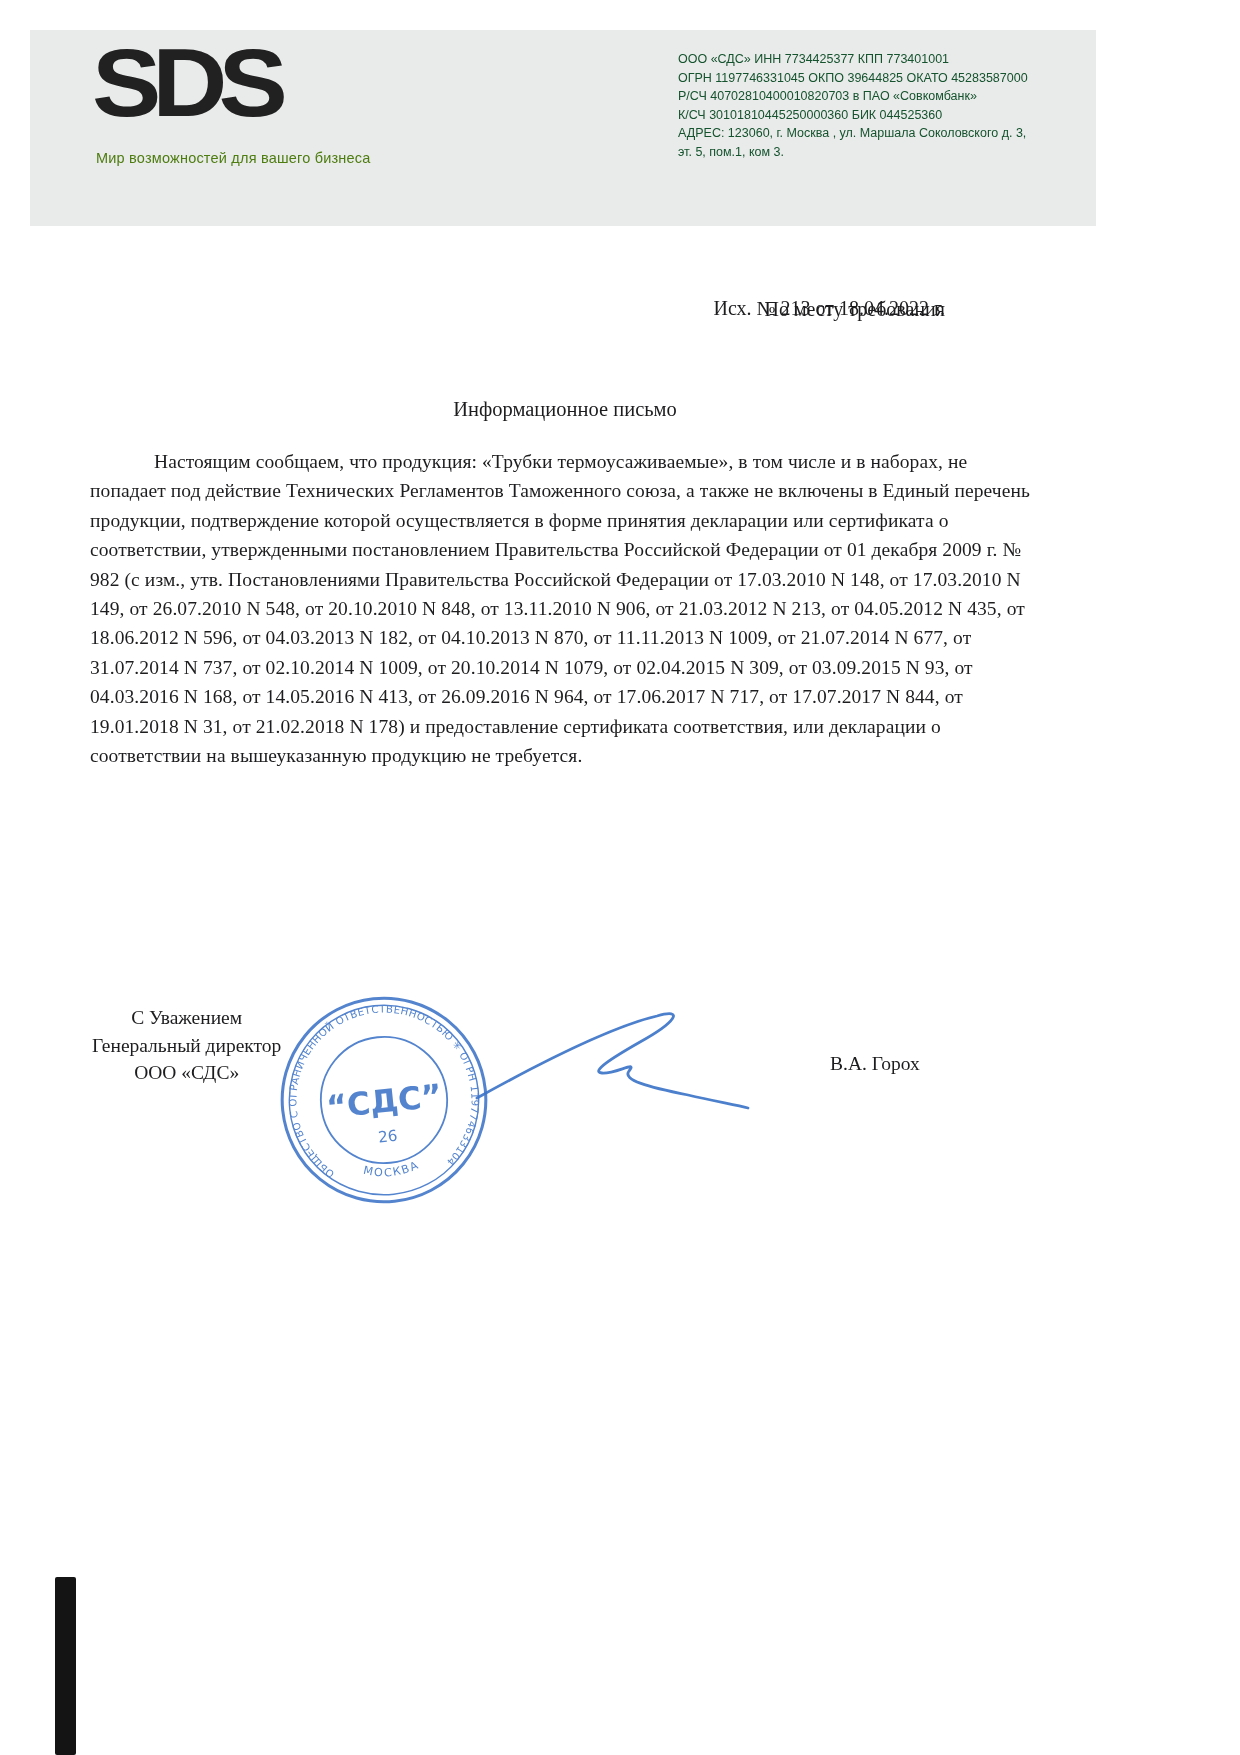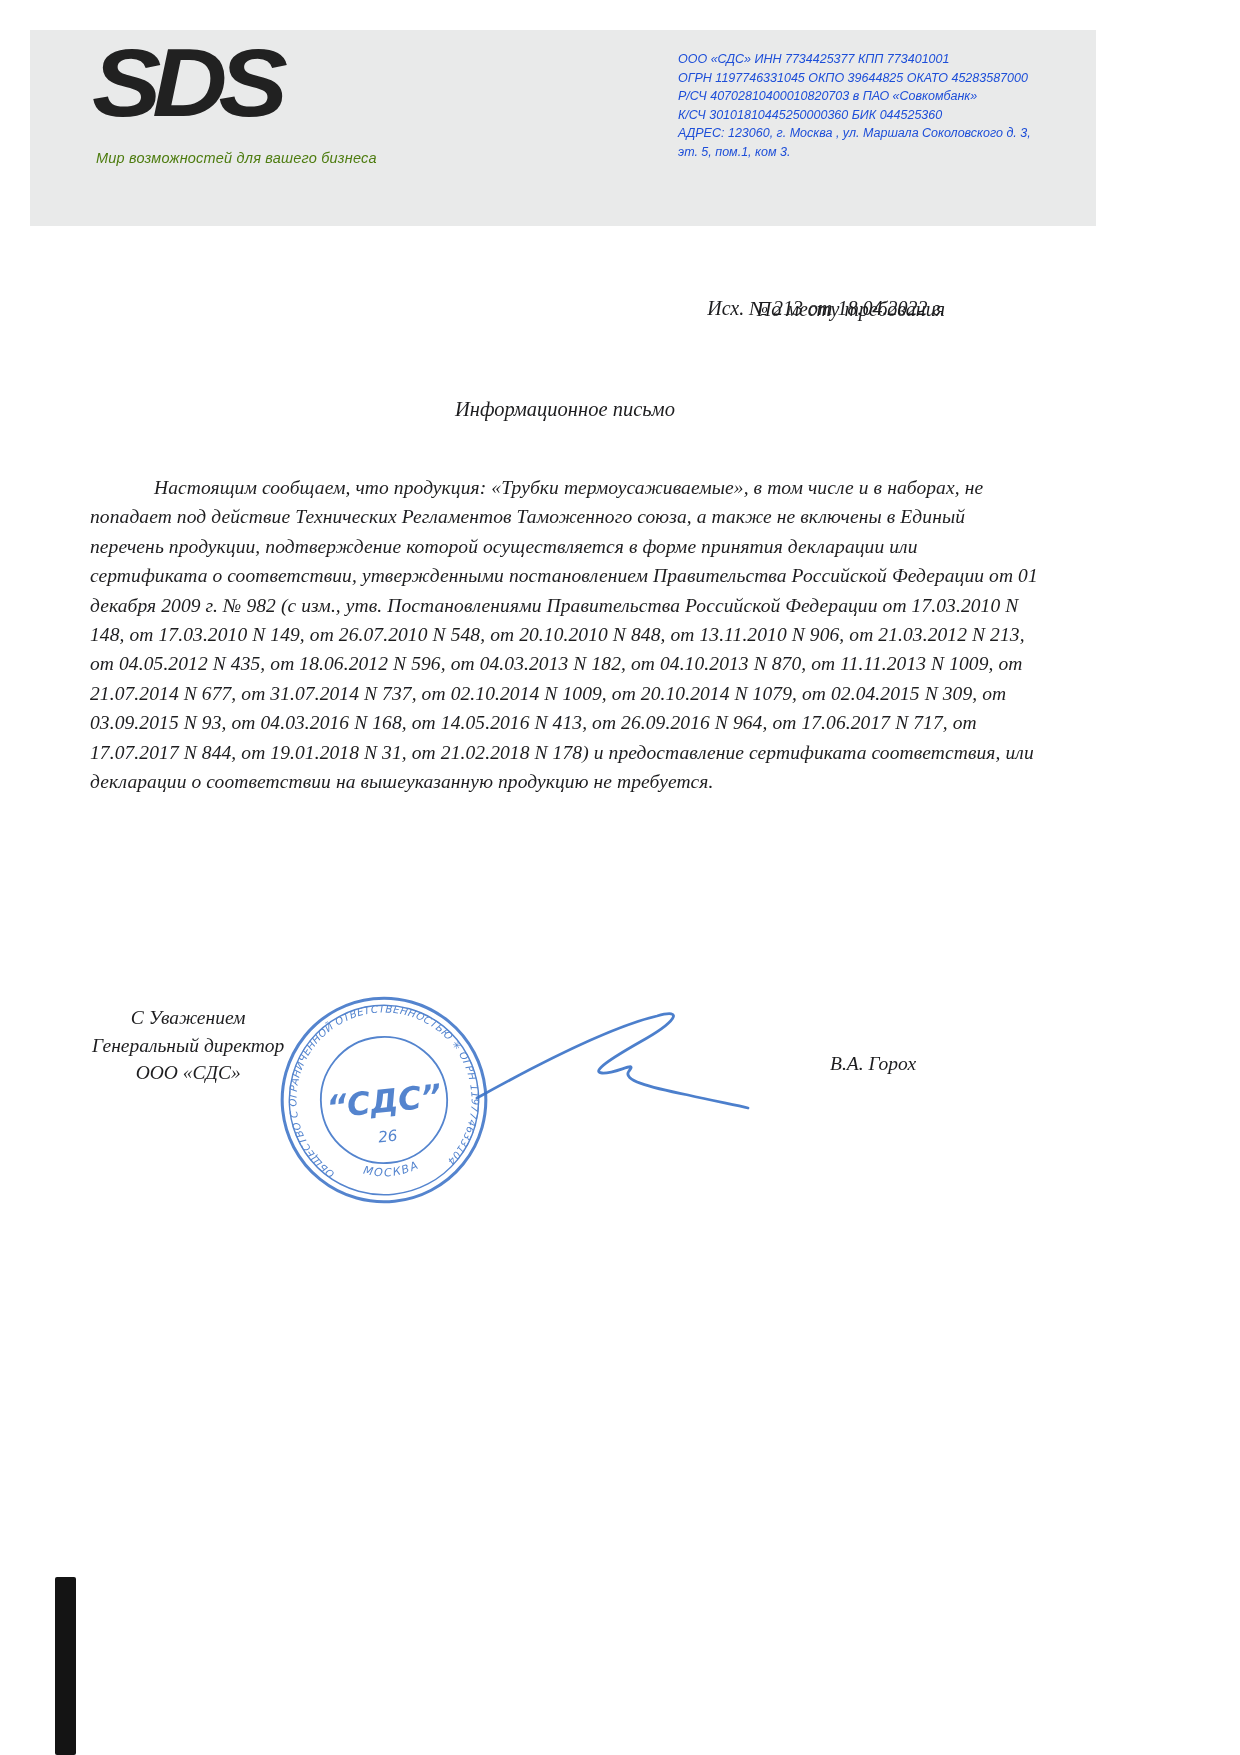--- a/index.html
+++ b/index.html
@@ -4,21 +4,20 @@
 <style>
   html,body{margin:0;padding:0;background:#ffffff;}
   .page{
     position:relative;
     width:1150px;
     height:1755px;
     background:#ffffff;
     overflow:hidden;
     font-family:"Liberation Serif", serif;
     color:#1d1d1f;
-    font-style:italic;
   }
   
   .letterhead{
     position:absolute;
     left:30px; top:30px;
     width:1066px; height:196px;
     background:#e9eaea;
   }
   .logo{
     position:absolute;
@@ -39,21 +38,21 @@
     font-size:14.5px;
     color:#4d7c0f;
     letter-spacing:.2px;
   }
   .company-details{
     position:absolute;
     left:648px; top:20px;
     font-family:"Liberation Sans", sans-serif;
     font-size:12.5px;
     line-height:18.6px;
-    color:#1d4ed8;
+    color:#14532d;
   }
   
   .recipient{
     position:absolute;
     right:205px; top:250px;
     font-size:20px;
     margin-top:48px;
   }
   .outgoing-ref{
     position:absolute;
@@ -70,21 +69,21 @@
   }
   .para{
     position:absolute;
     left:90px;
     width:950px;
     font-size:19.5px;
     line-height:29.4px;
     letter-spacing:.1px;
     text-align:left;
   }
-  .para-1{ top:473px; text-indent:64px; }
+  .para-1{ top:447px; text-indent:64px; }
   .para-2{ top:783px; }
   
   .closing{
     position:absolute;
     left:92px; top:1004px;
     font-size:19.5px;
     line-height:27.6px;
     text-align:center;
   }
   .signer-name{

